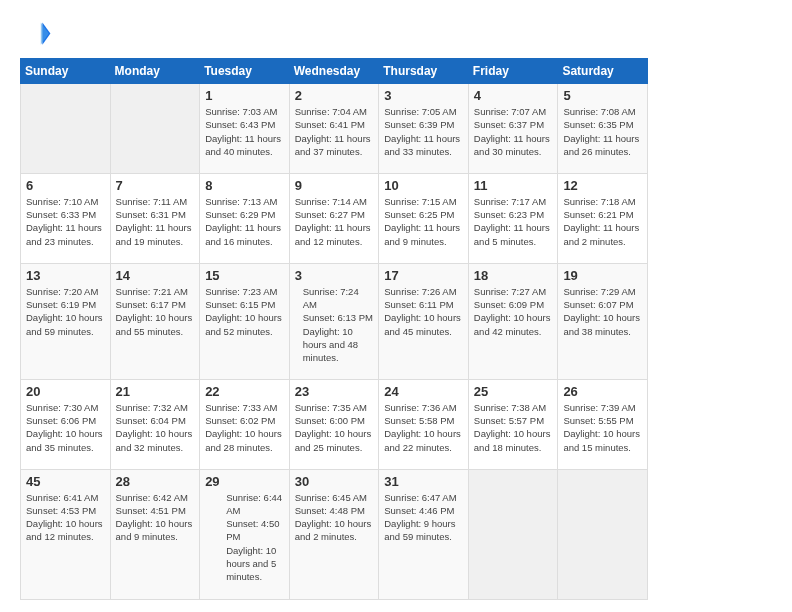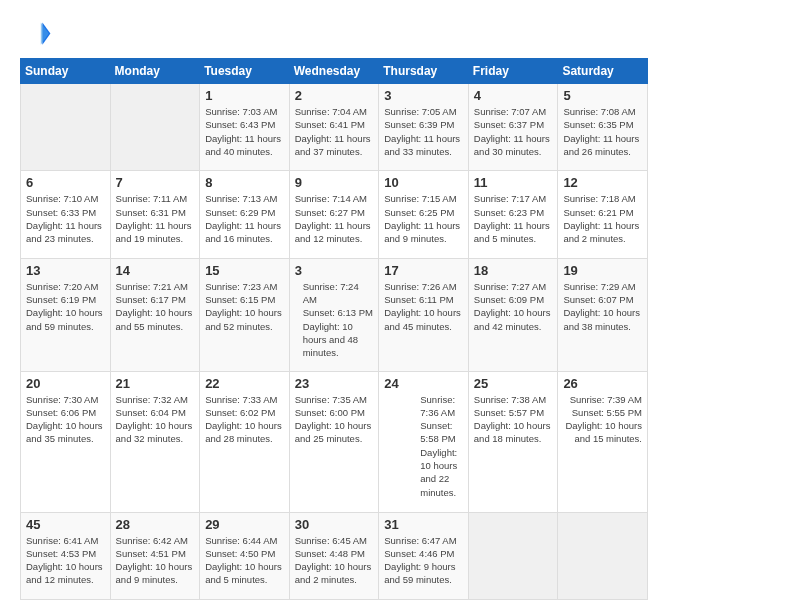--- a/index.html
+++ b/index.html
@@ -276,53 +276,53 @@
 Daylight: 10 hours and 28 minutes.</div>
           </td>
           <td>
             <span class="day-number">23</span>
             <div class="day-info" style="white-space: pre-line;">Sunrise: 7:35 AM
 Sunset: 6:00 PM
 Daylight: 10 hours and 25 minutes.</div>
           </td>
           <td>
             <span class="day-number">24</span>
-            <div class="day-info" style="white-space: pre-line; margin-left: 36px;">Sunrise: 7:36 AM
+            <div class="day-info" style="white-space: pre-line;">Sunrise: 7:36 AM
 Sunset: 5:58 PM
 Daylight: 10 hours and 22 minutes.</div>
           </td>
           <td>
             <span class="day-number">25</span>
             <div class="day-info" style="white-space: pre-line;">Sunrise: 7:38 AM
 Sunset: 5:57 PM
 Daylight: 10 hours and 18 minutes.</div>
           </td>
           <td>
             <span class="day-number">26</span>
-            <div class="day-info" style="white-space: pre-line; text-align: right;">Sunrise: 7:39 AM
+            <div class="day-info" style="white-space: pre-line;">Sunrise: 7:39 AM
 Sunset: 5:55 PM
 Daylight: 10 hours and 15 minutes.</div>
           </td>
         </tr>
         <tr>
           <td>
             <span class="day-number">45</span>
             <div class="day-info" style="white-space: pre-line;">Sunrise: 6:41 AM
 Sunset: 4:53 PM
 Daylight: 10 hours and 12 minutes.</div>
           </td>
           <td>
             <span class="day-number">28</span>
             <div class="day-info" style="white-space: pre-line;">Sunrise: 6:42 AM
 Sunset: 4:51 PM
 Daylight: 10 hours and 9 minutes.</div>
           </td>
           <td>
             <span class="day-number">29</span>
-            <div class="day-info" style="white-space: pre-line;">Sunrise: 6:44 AM
+            <div class="day-info" style="white-space: pre-line; margin-left: 21px;">Sunrise: 6:44 AM
 Sunset: 4:50 PM
 Daylight: 10 hours and 5 minutes.</div>
           </td>
           <td>
             <span class="day-number">30</span>
             <div class="day-info" style="white-space: pre-line;">Sunrise: 6:45 AM
 Sunset: 4:48 PM
 Daylight: 10 hours and 2 minutes.</div>
           </td>
           <td>

